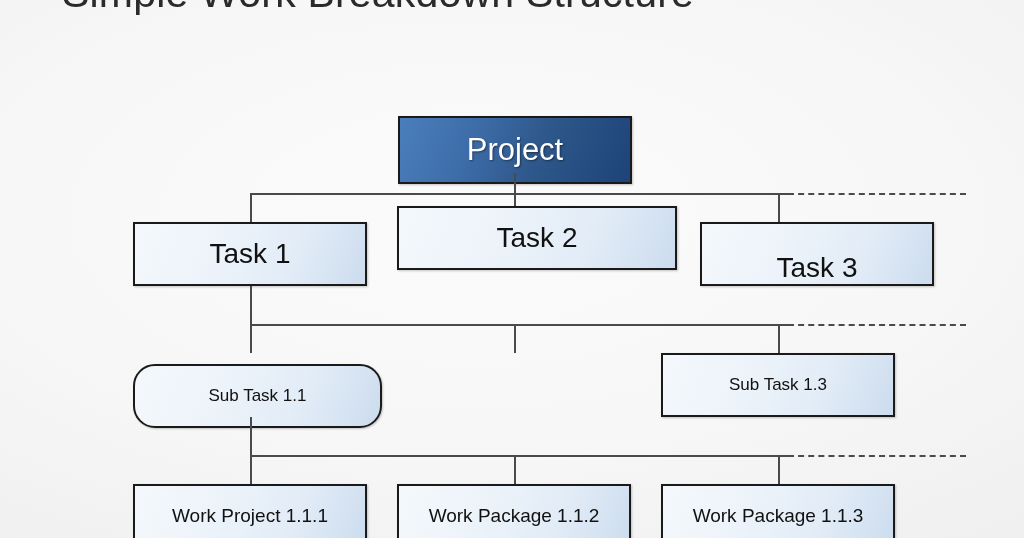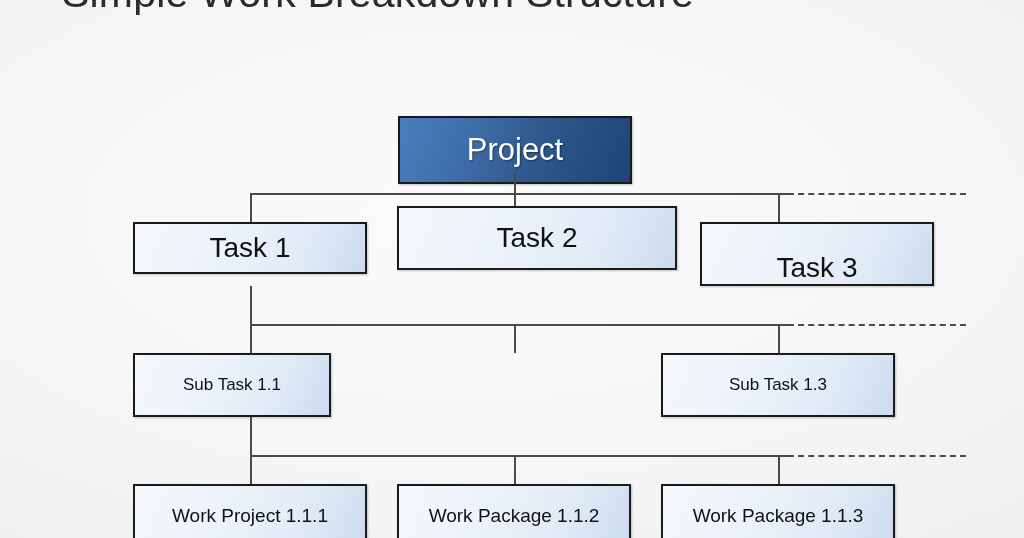--- a/index.html
+++ b/index.html
@@ -92,40 +92,40 @@
 
   <div class="vline" style="left:514px; top:173px; height:20px;"></div>
 
   <div class="hline" style="left:250px; top:193px; width:538px;"></div>
   <div class="hline dashed" style="left:788px; top:193px; width:178px;"></div>
 
   <div class="vline" style="left:250px; top:193px; height:29px;"></div>
   <div class="vline" style="left:514px; top:193px; height:29px;"></div>
   <div class="vline" style="left:778px; top:193px; height:29px;"></div>
 
-  <div class="node light level1" style="left:133px; top:222px; width:234px; height:52px;">
+  <div class="node light level1" style="left:133px; top:222px; width:234px; height:64px;">
     <span>Task 1</span>
   </div>
   <div class="node light level1" style="left:397px; top:206px; width:280px; height:64px;text-align:right;">
     <span>Task 2</span>
   </div>
   <div class="node light level1" style="left:700px; top:222px; width:234px; height:64px;align-items:flex-end;">
     <span>Task 3</span>
   </div>
 
   <div class="vline" style="left:250px; top:286px; height:38px;"></div>
 
   <div class="hline" style="left:250px; top:324px; width:538px;"></div>
   <div class="hline dashed" style="left:788px; top:324px; width:178px;"></div>
 
   <div class="vline" style="left:250px; top:324px; height:29px;"></div>
   <div class="vline" style="left:514px; top:324px; height:29px;"></div>
   <div class="vline" style="left:778px; top:324px; height:29px;"></div>
 
-  <div class="node light level2" style="left:133px; top:353px; width:198px; height:64px;">
+  <div class="node light level2" style="left:133px; top:364px; width:249px; height:64px;border-radius:22px;">
     <span>Sub Task 1.1</span>
   </div>
   <div class="node light level2" style="left:661px; top:353px; width:234px; height:64px;">
     <span>Sub Task 1.3</span>
   </div>
 
   <div class="vline" style="left:250px; top:417px; height:38px;"></div>
 
   <div class="hline" style="left:250px; top:455px; width:538px;"></div>
   <div class="hline dashed" style="left:788px; top:455px; width:178px;"></div>

